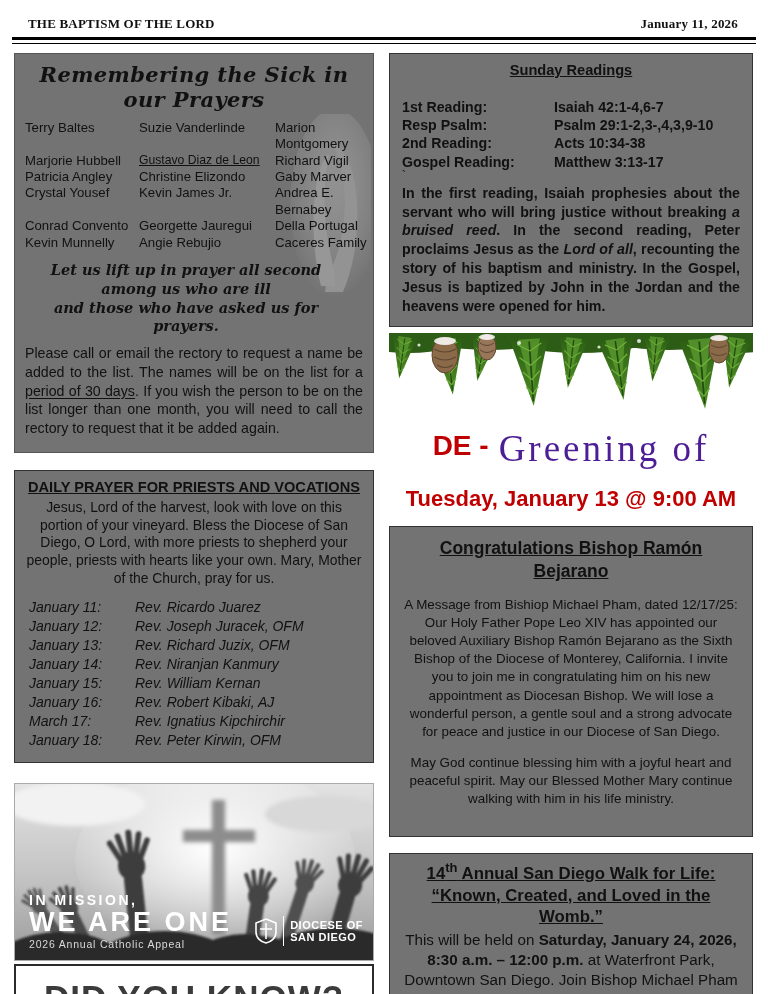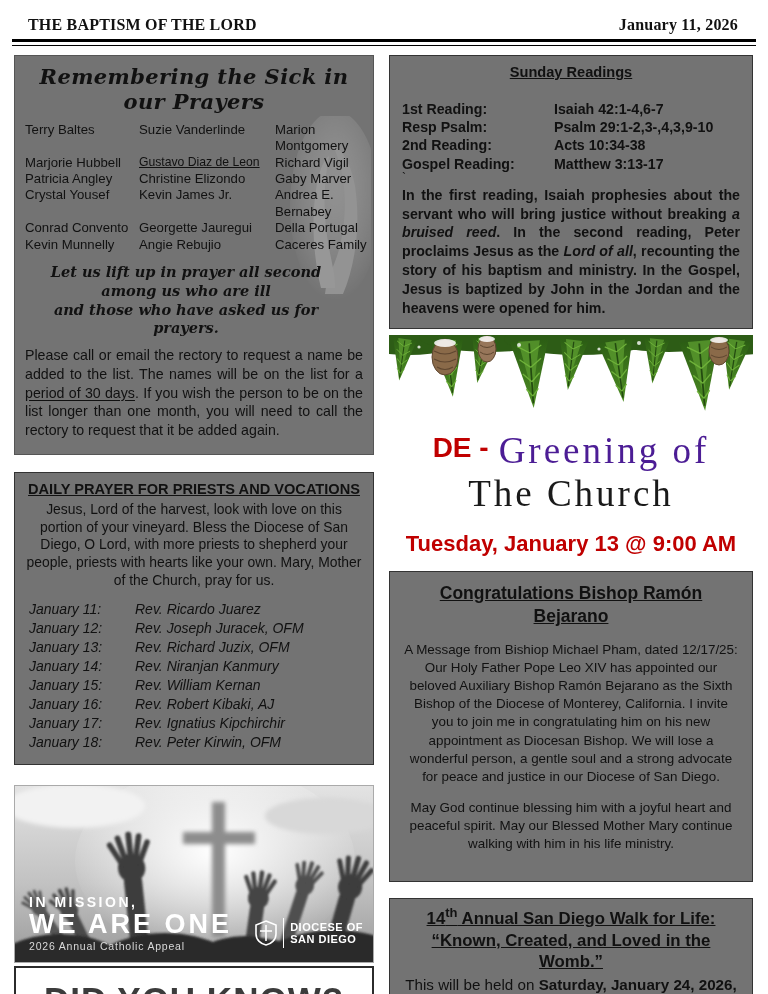--- a/index.html
+++ b/index.html
@@ -1,21 +1,21 @@
 <!DOCTYPE html>
 <html><head>
 <meta charset="utf-8">
 <style>
   html,body{margin:0;padding:0;background:#fff;}
   .page{position:relative;width:768px;height:994px;background:#fff;overflow:hidden;
         font-family:"Liberation Sans",sans-serif;color:#111;}
   
   .header{display:flex;justify-content:space-between;align-items:flex-end;
           margin:16px 30px 0 28px;font-family:"Liberation Serif",serif;
-          font-weight:bold;font-size:16px;letter-spacing:.2px;}
+          font-weight:bold;font-size:13px;letter-spacing:.2px;}
   .hrule{margin:5px 12px 0 12px;height:3px;border-top:3px solid #000;border-bottom:1px solid #000;}
   
   .cols{display:flex;gap:15px;margin:9px 14px 0 14px;}
   .colL{width:360px;flex:none;}
   .colR{width:364px;flex:none;}
   .box{border:1.6px solid #333;background:#737373;box-sizing:border-box;}
   
   .sick{border:1.5px solid #555;padding:6px 10px 14px 10px;position:relative;}
   .sick-title{font-family:"DejaVu Serif",serif;font-style:italic;font-weight:bold;
               font-size:21px;text-align:center;margin:2px 0 8px 0;letter-spacing:.4px;}
@@ -155,21 +155,21 @@
             </div>
           <div class="sched-row">
               <span class="sched-date">January 15:</span>
               <span>Rev. William Kernan</span>
             </div>
           <div class="sched-row">
               <span class="sched-date">January 16:</span>
               <span>Rev. Robert Kibaki, AJ</span>
             </div>
           <div class="sched-row">
-              <span class="sched-date">January 17:</span>
+              <span class="sched-date">March 17:</span>
               <span>Rev. Ignatius Kipchirchir</span>
             </div>
           <div class="sched-row">
               <span class="sched-date">January 18:</span>
               <span>Rev. Peter Kirwin, OFM</span>
             </div>
         </div>
       </div>
 
       <div class="appeal">
@@ -336,21 +336,20 @@
             <circle cx="250" cy="8" r="2"></circle>
             <circle cx="30" cy="12" r="1.6"></circle>
         </g>
       </svg>
 
       
       <div class="degreen">
         <div>
           <span class="de-red">DE -</span><span class="green-serif">Greening of</span>
         </div>
-        <div class="green-l2">The Church</div>
         <div class="when">Tuesday, January 13 @ 9:00 AM</div>
       </div>
 
       
       <div class="box bej">
         <div class="bej-title">Congratulations Bishop Ramón Bejarano</div>
         <p>A Message from Bishiop Michael Pham, dated 12/17/25:</p>
         <p>Our Holy Father Pope Leo XIV has appointed our beloved Auxiliary Bishop Ramón Bejarano as the Sixth Bishop of the Diocese of Monterey, California. I invite you to join me in congratulating him on his new appointment as Diocesan Bishop. We will lose a wonderful person, a gentle soul and a strong advocate for peace and justice in our Diocese of San Diego.</p>
         <p class="p2">May God continue blessing him with a joyful heart and peaceful spirit. May our Blessed Mother Mary continue walking with him in his life ministry.</p>
       </div>

